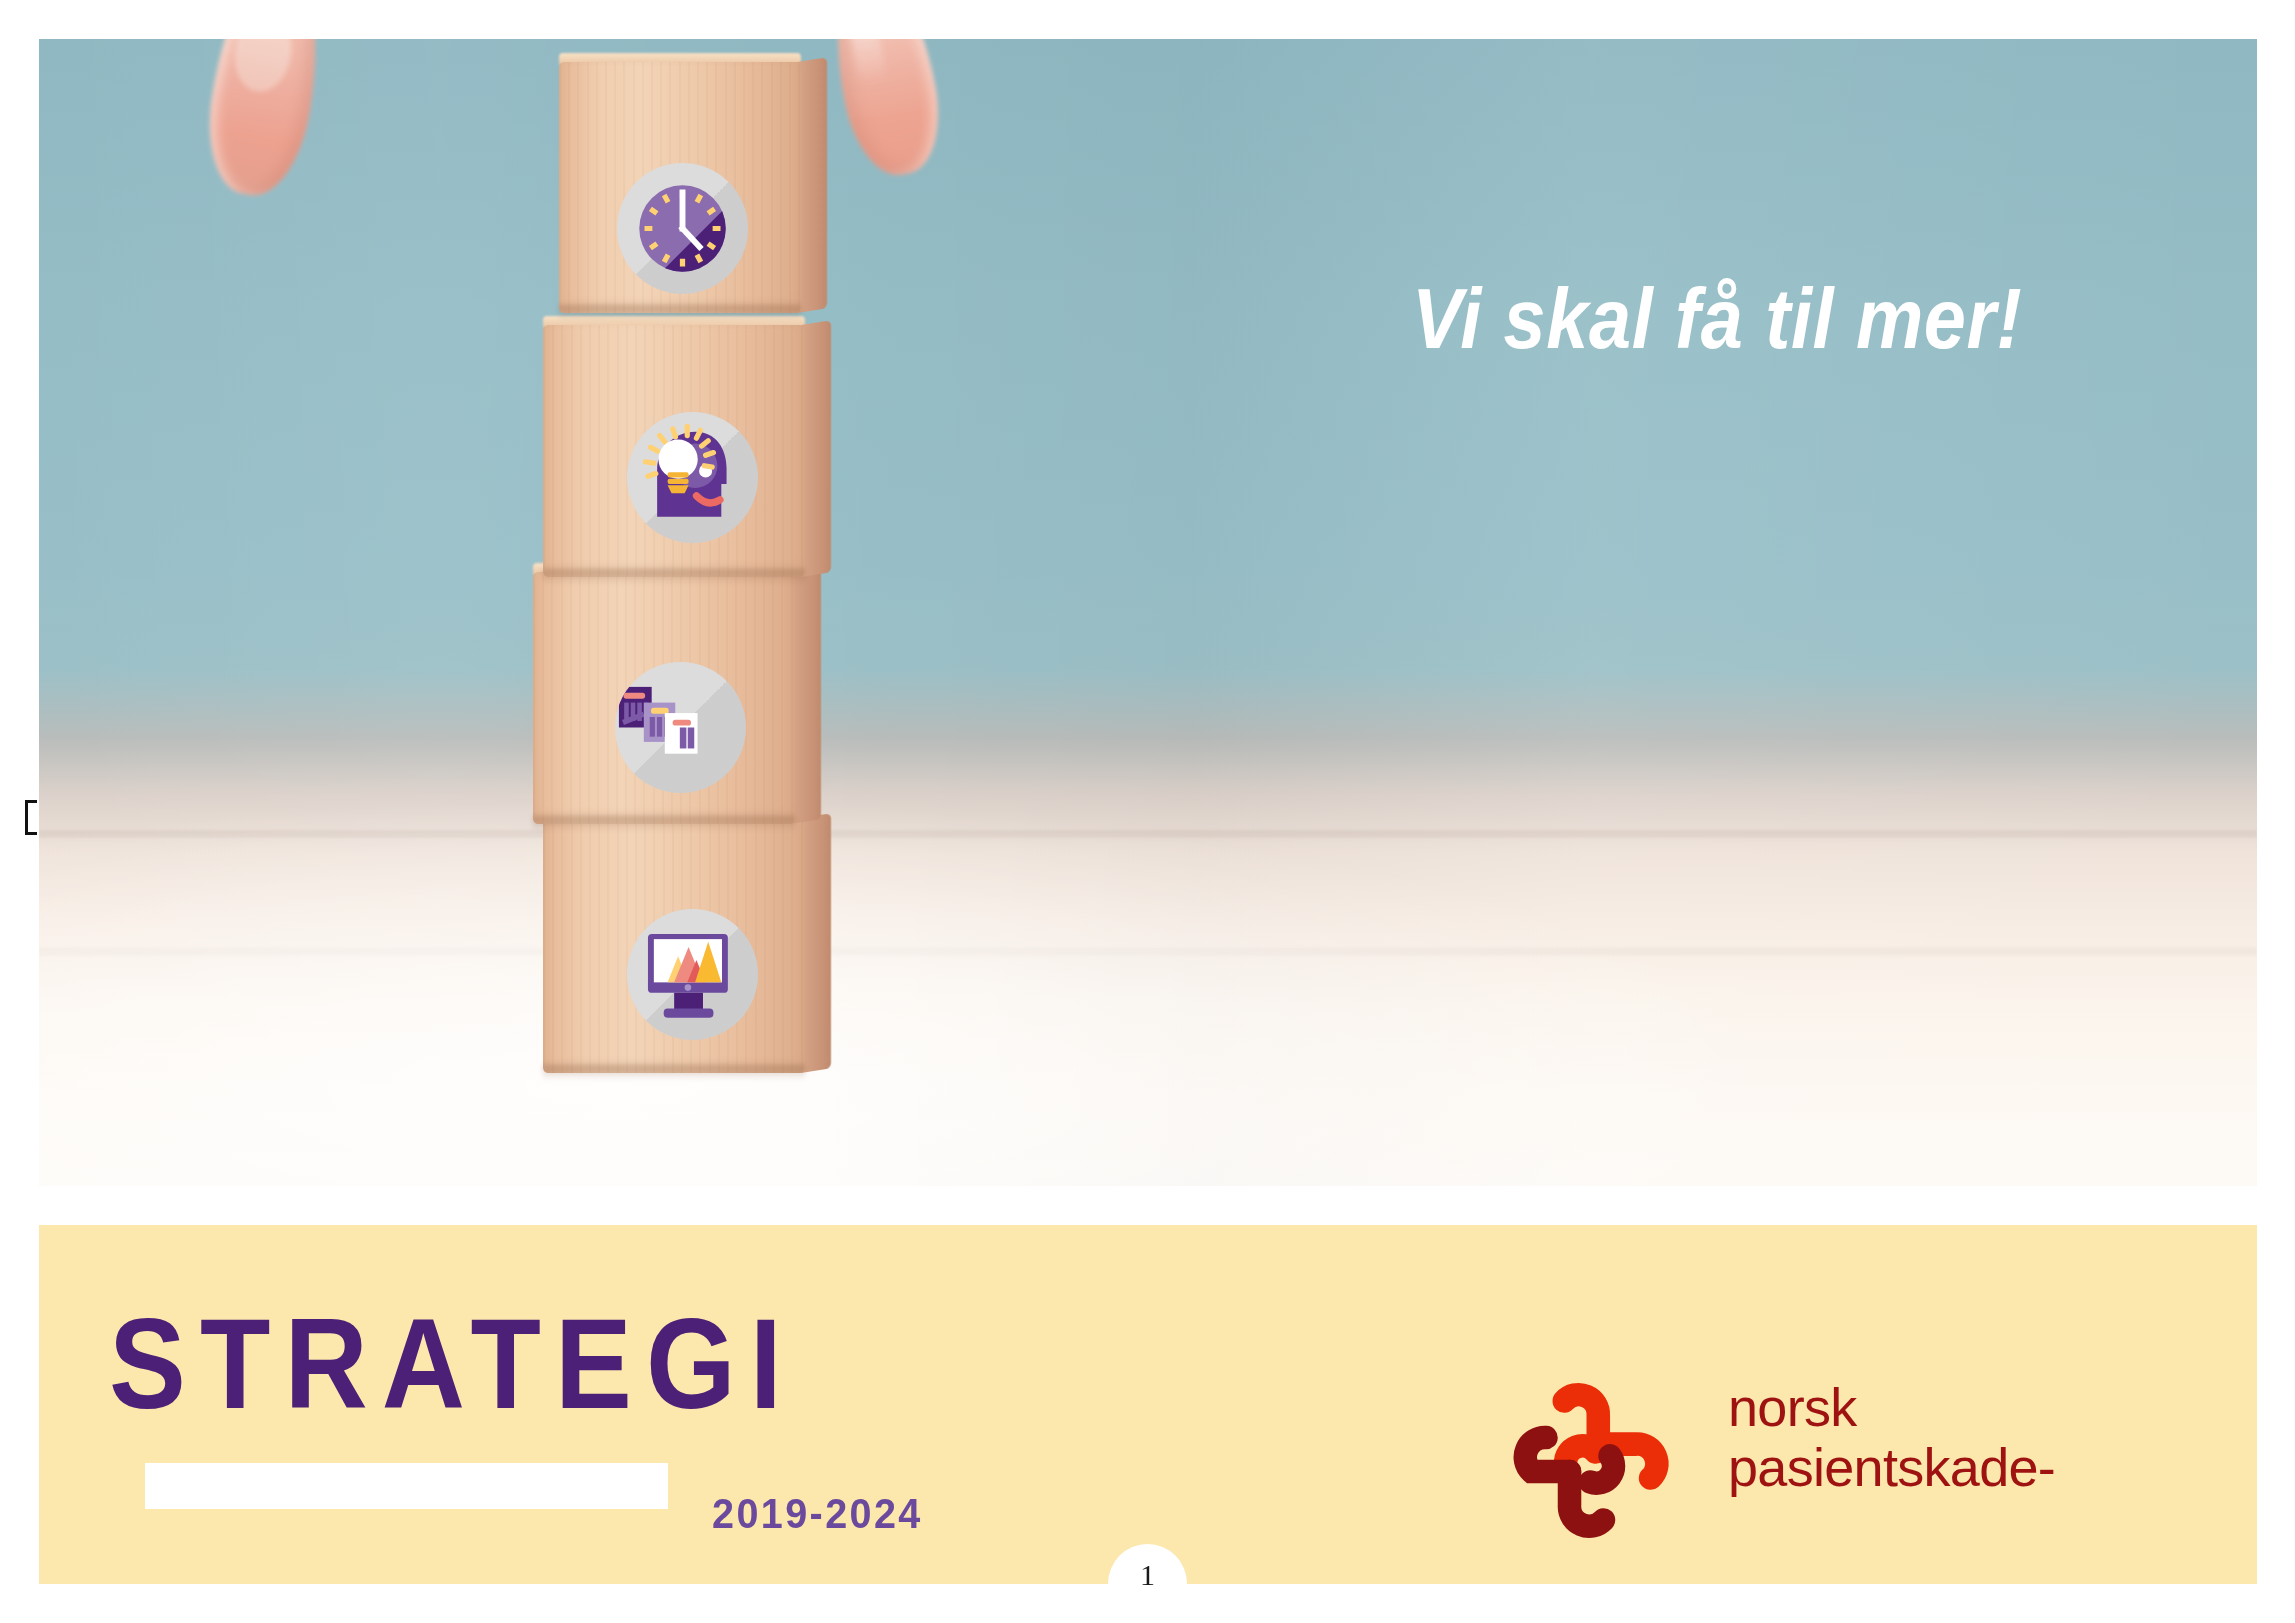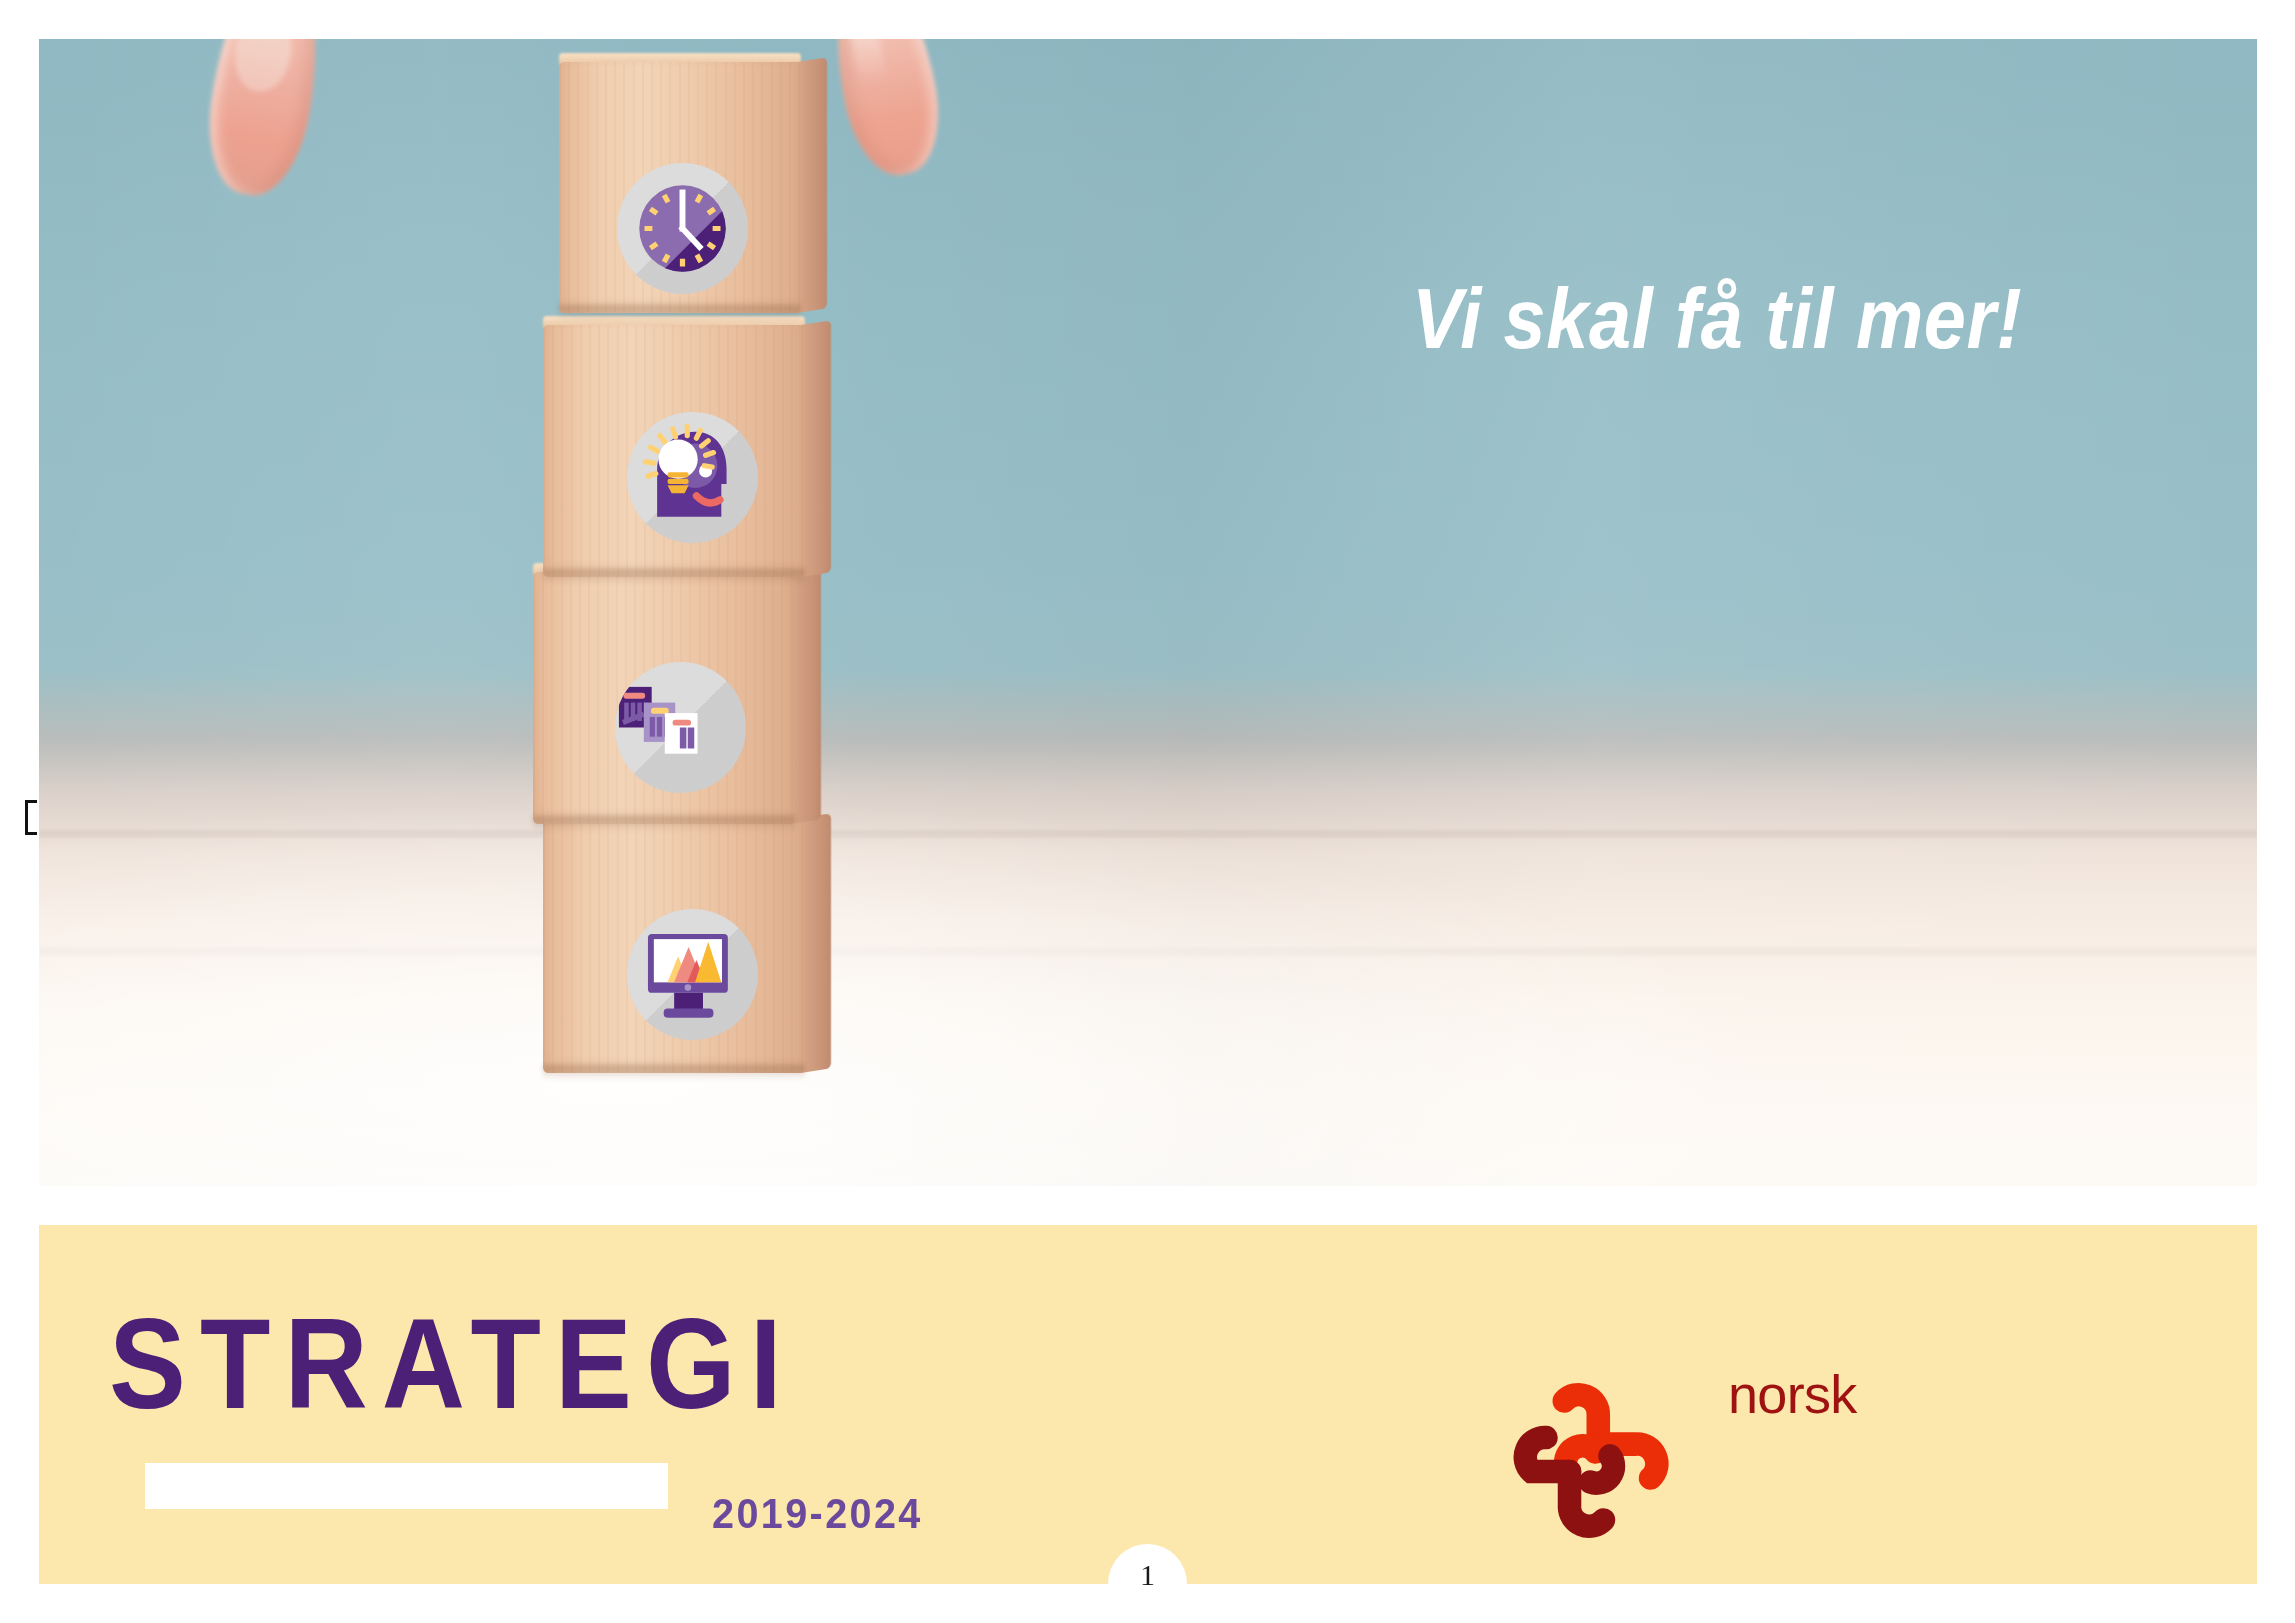--- a/index.html
+++ b/index.html
@@ -310,21 +310,21 @@
   .logo-mark {
     position: absolute;
     left: 0;
     top: 2.6px;
     width: 183px;
     height: 183px;
   }
   .logo-text {
     position: absolute;
     left: 216px;
-    top: 0;
+    top: 13px;
     color: #9e1212;
     font-family: "Liberation Sans", sans-serif;
     font-weight: normal;
     font-size: 54px;
     line-height: 1.12;
     letter-spacing: -0.7px;
     white-space: nowrap;
   }
   .logo-text span { display: block; }
 
@@ -536,20 +536,21 @@
         <path d="M132,118 L190,118 a30,30 0 0 1 22,52" stroke="#eb2d08"></path>
         <path d="M82,148 a26,26 0 0 1 46,-18" stroke="#eb2d08"></path>
 
         <path d="M52,108 a30,30 0 0 0 -22,52 L88,160" stroke="#8e1111"></path>
         <path d="M88,160 L88,212 a30,30 0 0 0 52,22" stroke="#8e1111"></path>
         <path d="M120,176 a26,26 0 0 0 30,-40" stroke="#8e1111"></path>
       </g>
     </svg>
     <div class="logo-text">
       <span>norsk</span>
+      <span>pasientskade-</span>
     </div>
   </div>
 
   <div class="page-notch"></div>
   <div class="page-number">1</div>
 
 </div>
 
 
 </body></html>

